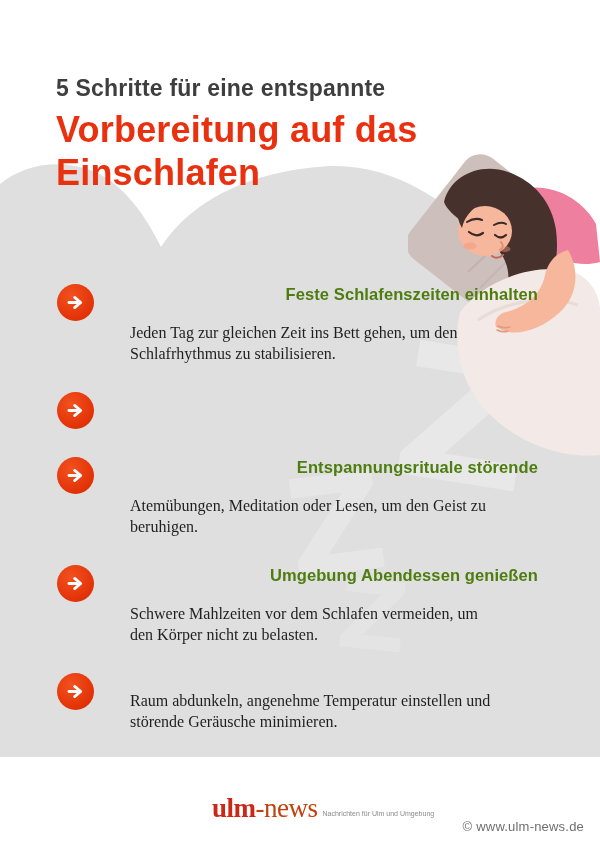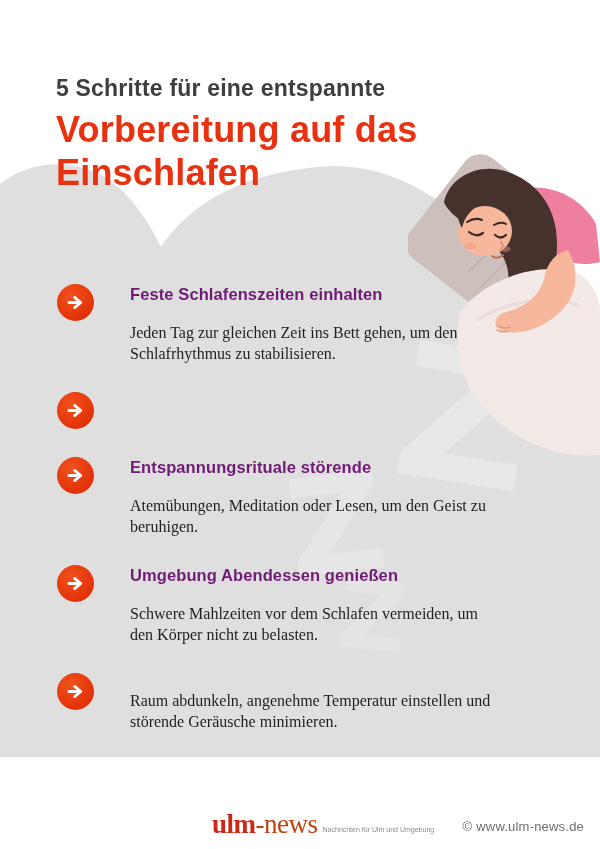--- a/index.html
+++ b/index.html
@@ -16,28 +16,28 @@
   .title-line2 { font-size:36px; font-weight:bold; color:#e93110; line-height:1.2; margin-top:5px; letter-spacing:0.2px; }
 
   .steps { position:absolute; left:57px; top:284px; width:510px; }
   .step { display:flex; align-items:flex-start; margin-bottom:28px; }
   .step-icon {
     flex:0 0 37px; width:37px; height:37px; border-radius:50%;
     background:radial-gradient(circle at 38% 32%, #f2511f 0%, #e23207 70%, #d52b04 100%);
     margin-right:36px; display:flex; align-items:center; justify-content:center;
   }
   .step-text { width:408px; }
-  .step-heading { font-size:16.5px; font-weight:bold; color:#701a75; line-height:21px; letter-spacing:0.1px; }
+  .step-heading { font-size:16.5px; font-weight:bold; color:#4d7c0f; line-height:21px; letter-spacing:0.1px;text-align:right; }
   .step-body {
     font-family:"Liberation Serif", serif; font-size:16px; color:#1f1f1f;
     line-height:21px; white-space:pre-line; margin-top:17px;
   }
 
   .footer-logo { position:absolute; left:212px; top:793px; display:flex; align-items:baseline; }
-  .logo-ulm  { font-family:"Liberation Serif", serif; font-weight:bold; font-size:27px; color:#cd2817; letter-spacing:-0.5px;margin-top:16px; }
+  .logo-ulm  { font-family:"Liberation Serif", serif; font-weight:bold; font-size:27px; color:#cd2817; letter-spacing:-0.5px; }
   .logo-news { font-family:"Liberation Serif", serif; font-weight:normal; font-size:27px; color:#c2410c; letter-spacing:-0.5px; }
   .logo-tagline { font-size:7px; color:#8a8a8a; margin-left:5px; position:relative; top:-1px; }
 
   .credit { position:absolute; right:16px; top:819px; font-size:13px; color:#6f6f6f; letter-spacing:0.2px; }
   .credit .copyright-glyph { margin-right:4px; }
 </style>
 </head>
 <body>
 
 <div class="page">

